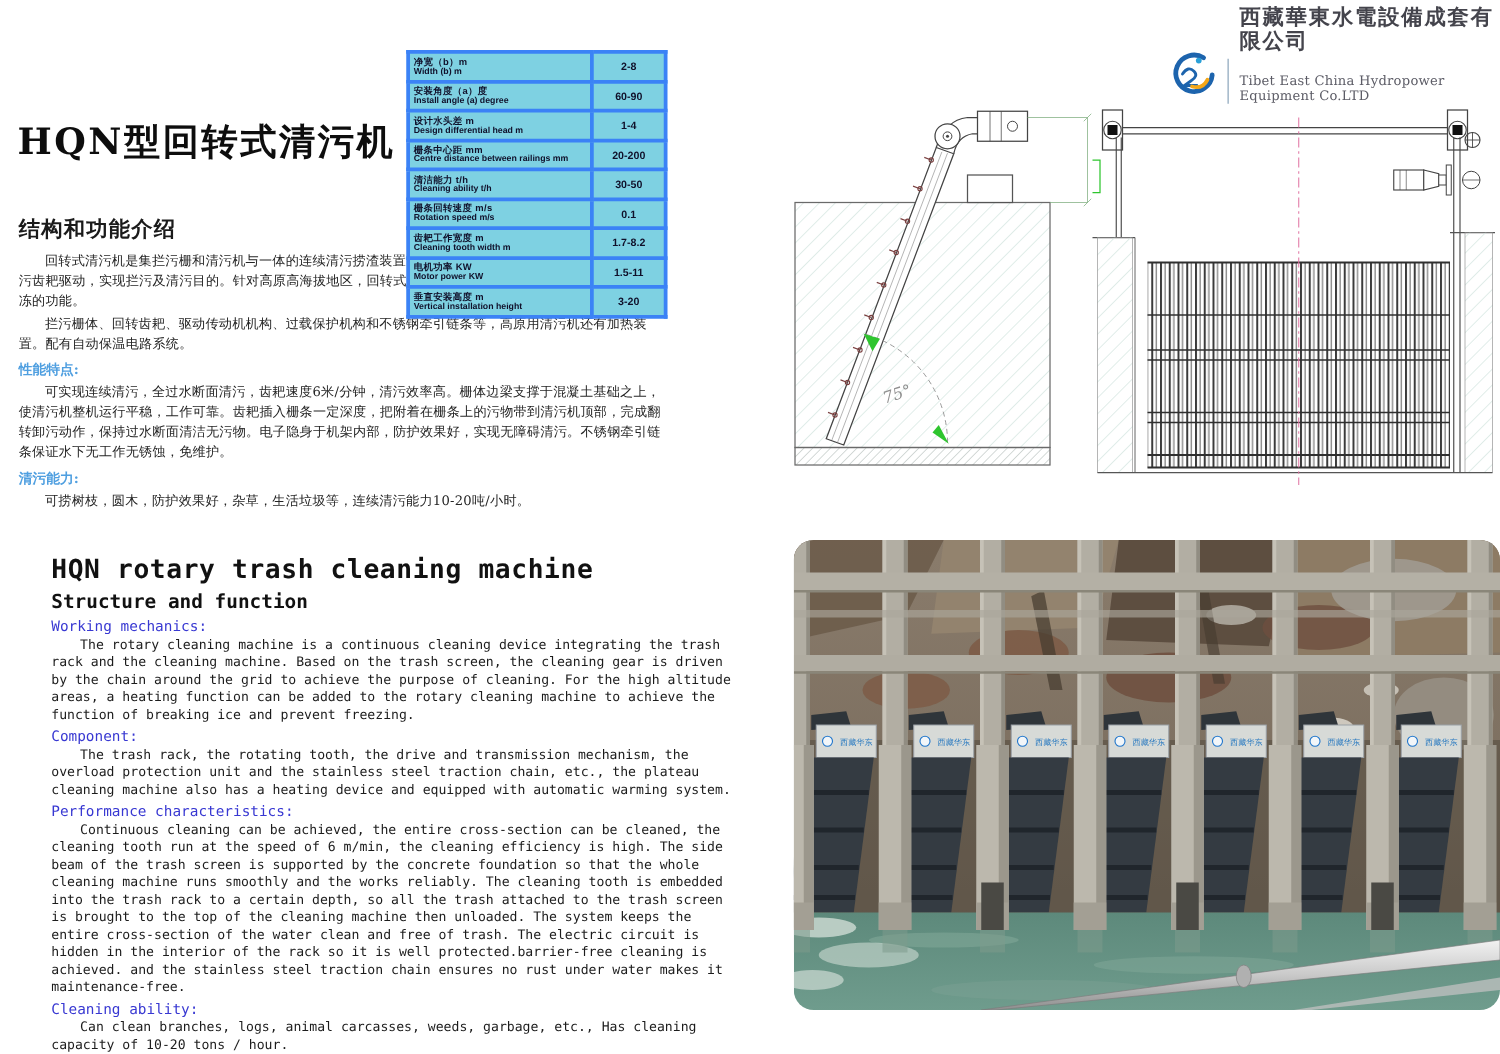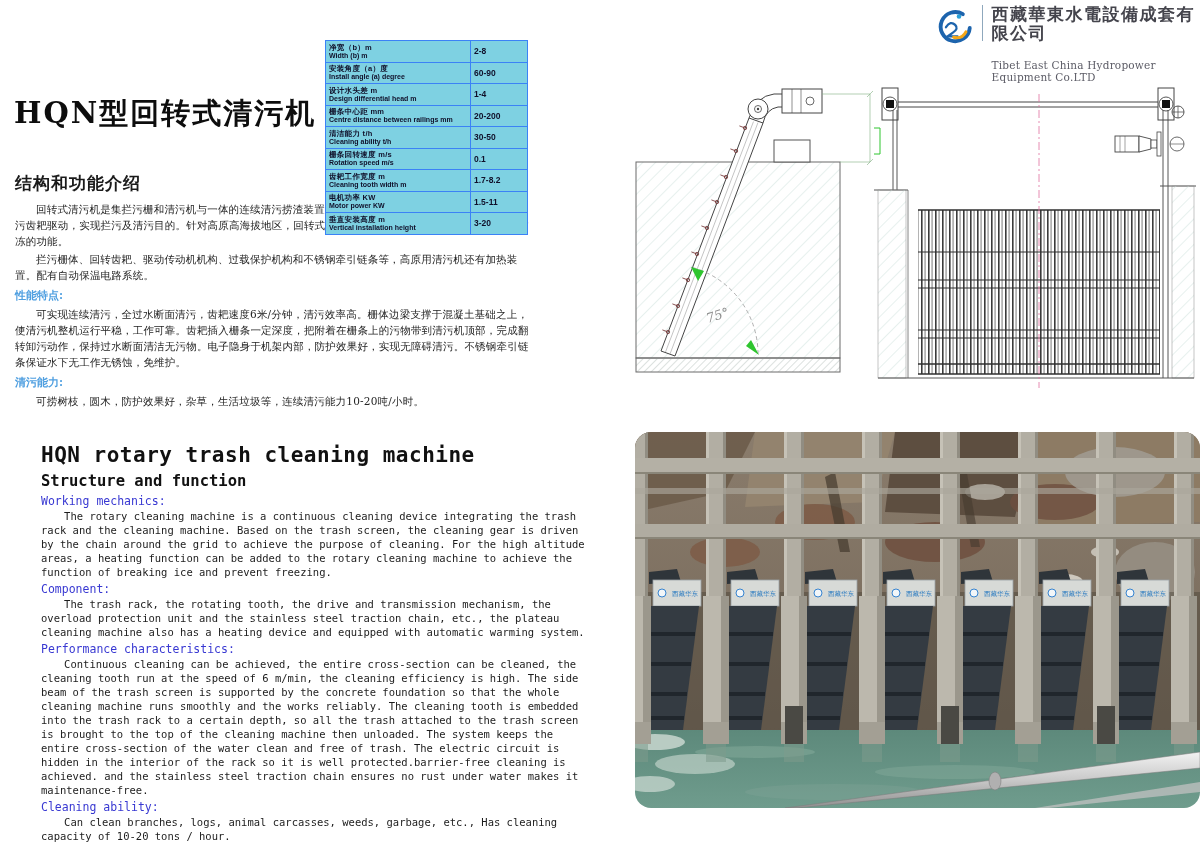--- a/index.html
+++ b/index.html
@@ -1,37 +1,37 @@
 <!DOCTYPE html>
 <html><head>
 <meta charset="utf-8">
 <style>
   html,body{margin:0;padding:0;background:#ffffff;}
   .page{position:relative;width:1200px;height:843px;background:#fff;overflow:hidden;
         font-family:"DejaVu Serif",serif;}
 
   
-  .logo-wrap{position:absolute;left:936px;top:5px;display:flex;align-items:flex-start;gap:9px;}
+  .logo-wrap{position:absolute;left:936px;top:5px;display:flex;align-items:flex-end;gap:9px;}
   .logo-divider{width:1px;height:36px;background:#8fa8bd;}
   .company-zh{font-size:17px;font-weight:bold;color:#44444c;letter-spacing:1.5px;line-height:19px;}
   .company-en{font-size:10.5px;color:#5c5c66;letter-spacing:.2px;margin-top:16px;}
 
   
   .cn-title{position:absolute;left:14px;top:94px;font-size:29px;font-weight:bold;color:#0d0d0d;letter-spacing:2px;}
   .cn-intro{position:absolute;left:15px;top:172px;font-size:17px;font-weight:600;color:#1a1a1a;letter-spacing:1px;}
   .cn-flow{position:absolute;left:15px;top:201px;width:520px;font-size:10.5px;color:#242424;}
   .cn-h{color:#4f9fe0;font-weight:600;font-size:11px;line-height:16px;margin:5px 0 2px 0;}
   .cn-p{margin:0 0 2px 0;line-height:16px;text-indent:2em;letter-spacing:.2px;}
 
   
   .spec{position:absolute;left:325px;top:40px;border-collapse:collapse;
         font-family:"Liberation Sans",sans-serif;}
-  .spec td{border:1px solid #3b82f6;background:#7ed1e2;padding:1.5px 3px;vertical-align:middle;}
+  .spec td{border:3px solid #3b82f6;background:#7ed1e2;padding:1.5px 3px;vertical-align:middle;}
   .spec .lab{width:138px;}
-  .spec .val{width:50px;font-size:8.5px;font-weight:bold;color:#10102a;}
+  .spec .val{width:50px;text-align:center;font-size:8.5px;font-weight:bold;color:#10102a;}
   .lab-zh{display:block;font-size:7.5px;font-weight:bold;color:#10102a;line-height:9px;letter-spacing:.3px;}
   .lab-en{display:block;font-size:7px;font-weight:bold;color:#10102a;line-height:8.5px;}
 
   
   .en-flow{position:absolute;left:14px;top:443px;width:545px;font-family:"DejaVu Sans Mono",monospace;color:#1c1c1c;margin-left:27px;}
   .en-title{font-size:21px;font-weight:bold;letter-spacing:.5px;line-height:25px;color:#111;}
   .en-sub{font-size:15.5px;font-weight:bold;line-height:20px;margin-top:3px;color:#111;}
   .en-h{color:#3838d2;font-size:11.5px;line-height:15px;margin-top:3px;}
   .en-p{margin:0;font-size:10.5px;line-height:14px;text-indent:2.2em;}
 

